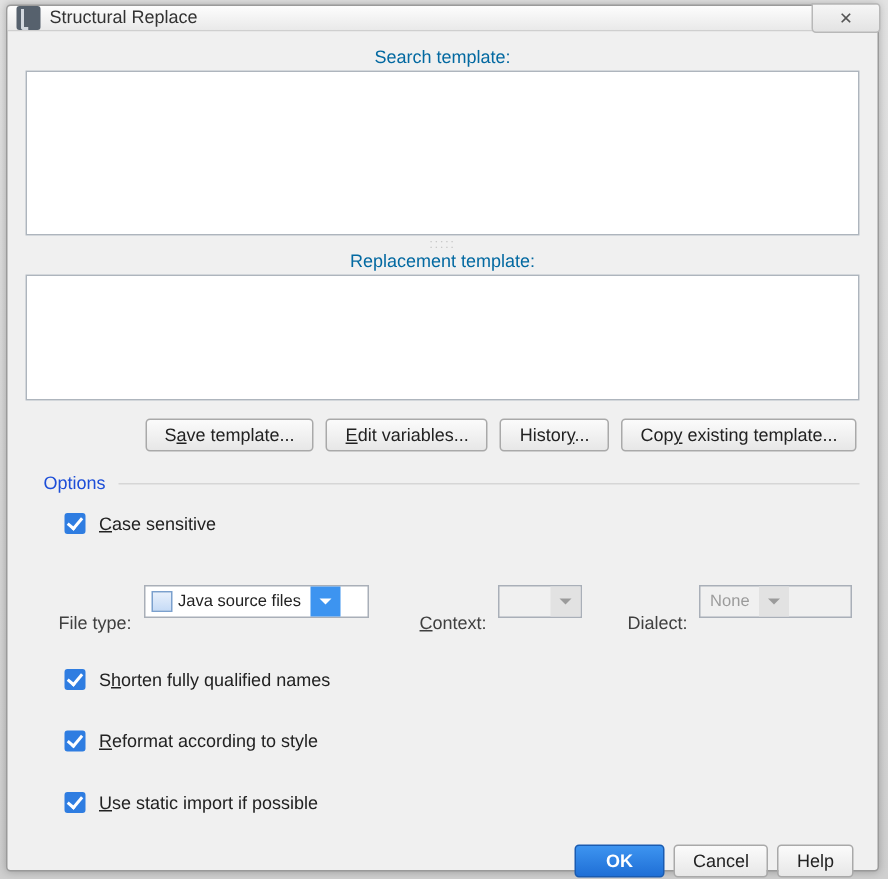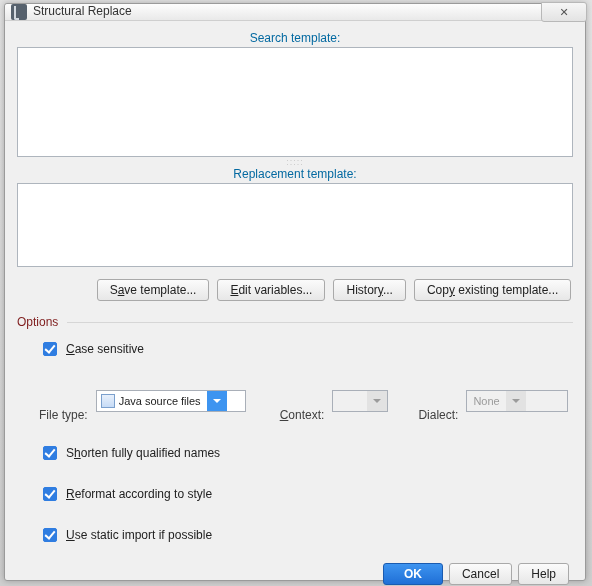--- a/index.html
+++ b/index.html
@@ -125,23 +125,23 @@
   }
   .btn.primary {
     background: linear-gradient(#3d94f0,#1f6fd6);
     border-color: #1a5bb0;
     color: #fff;
     font-weight: 600;
     padding: 3px 20px;
   }
   .mn { text-decoration: underline; }
   .group-label {
-    color:#7f1d1d;
+    color:#1d4ed8;
     position: relative;
-    margin: 6px 0 10px 0;
+    margin: 6px 0 10px 12px;
   }
   .group-label::after{
     content:"";
     position:absolute;
     left: 50px; right:0; top:50%;
     border-top:1px solid #d6d6d6;
   }
   .options {
     padding-left: 22px;
     display:flex;

